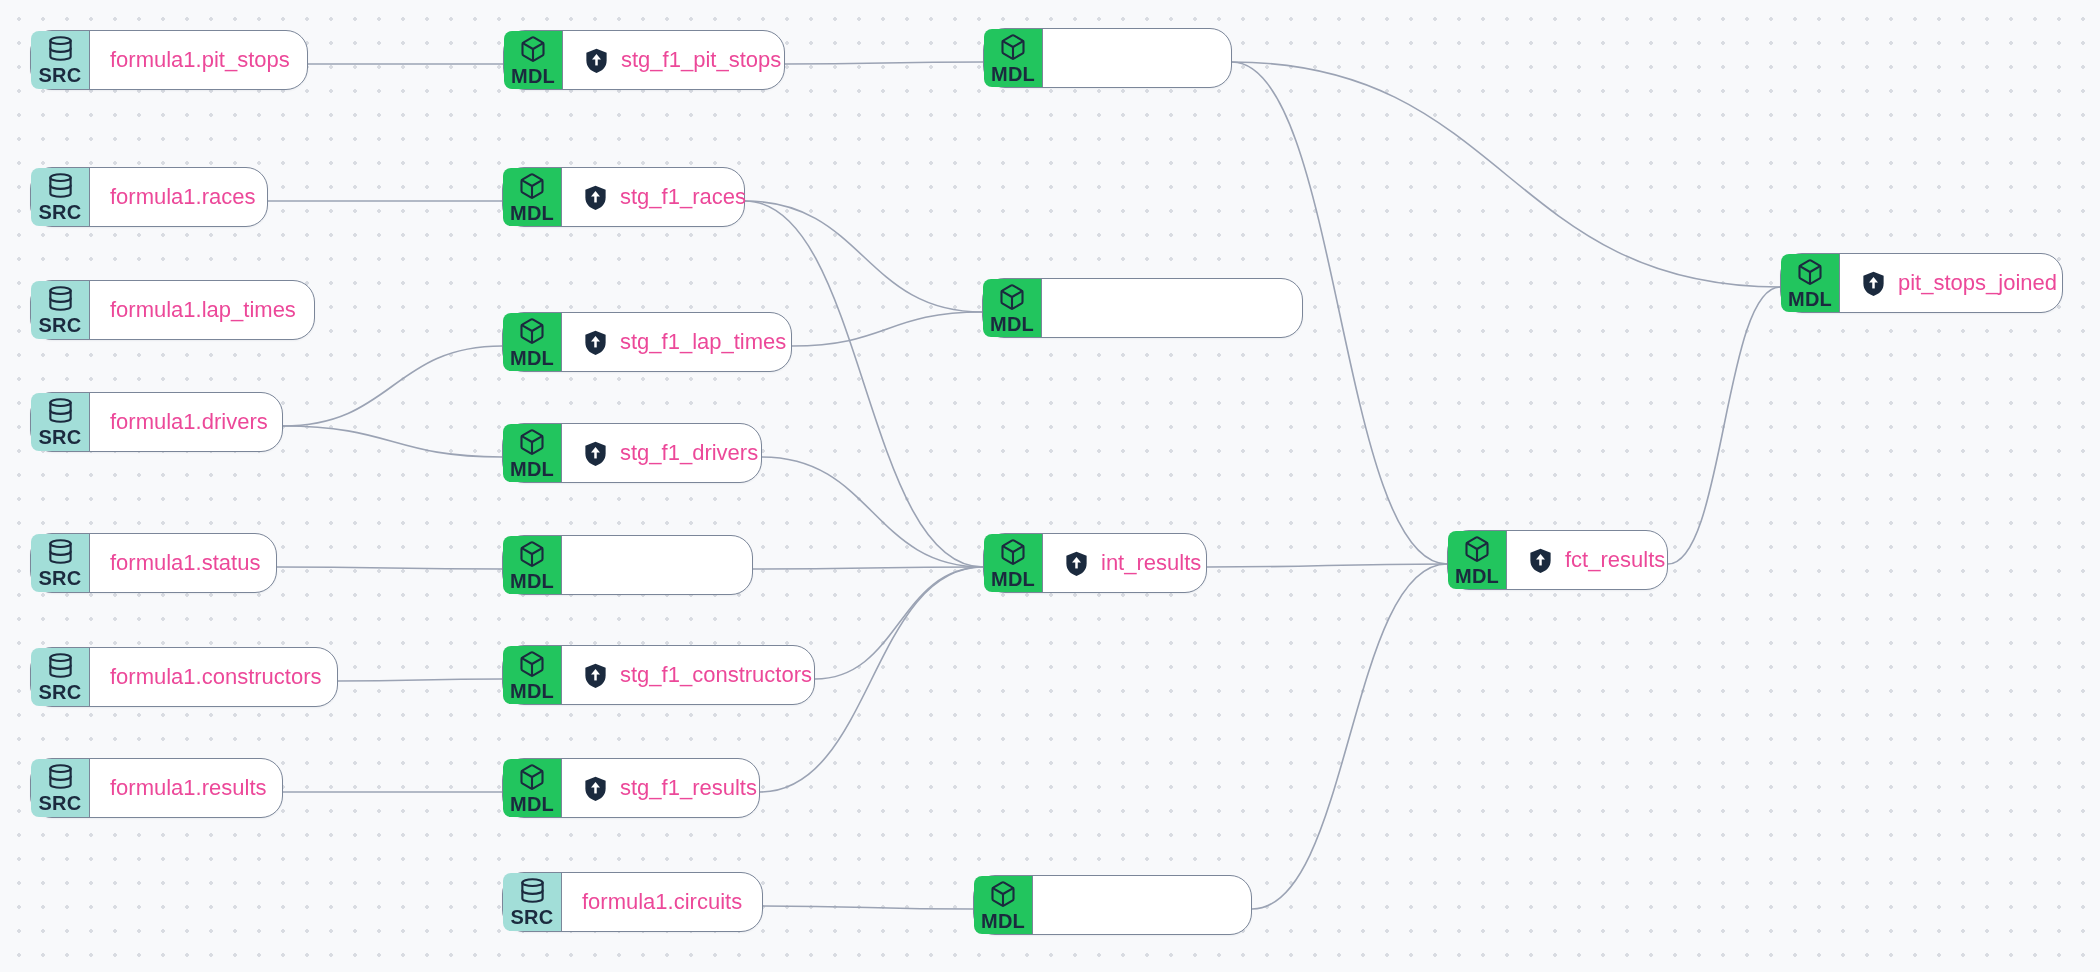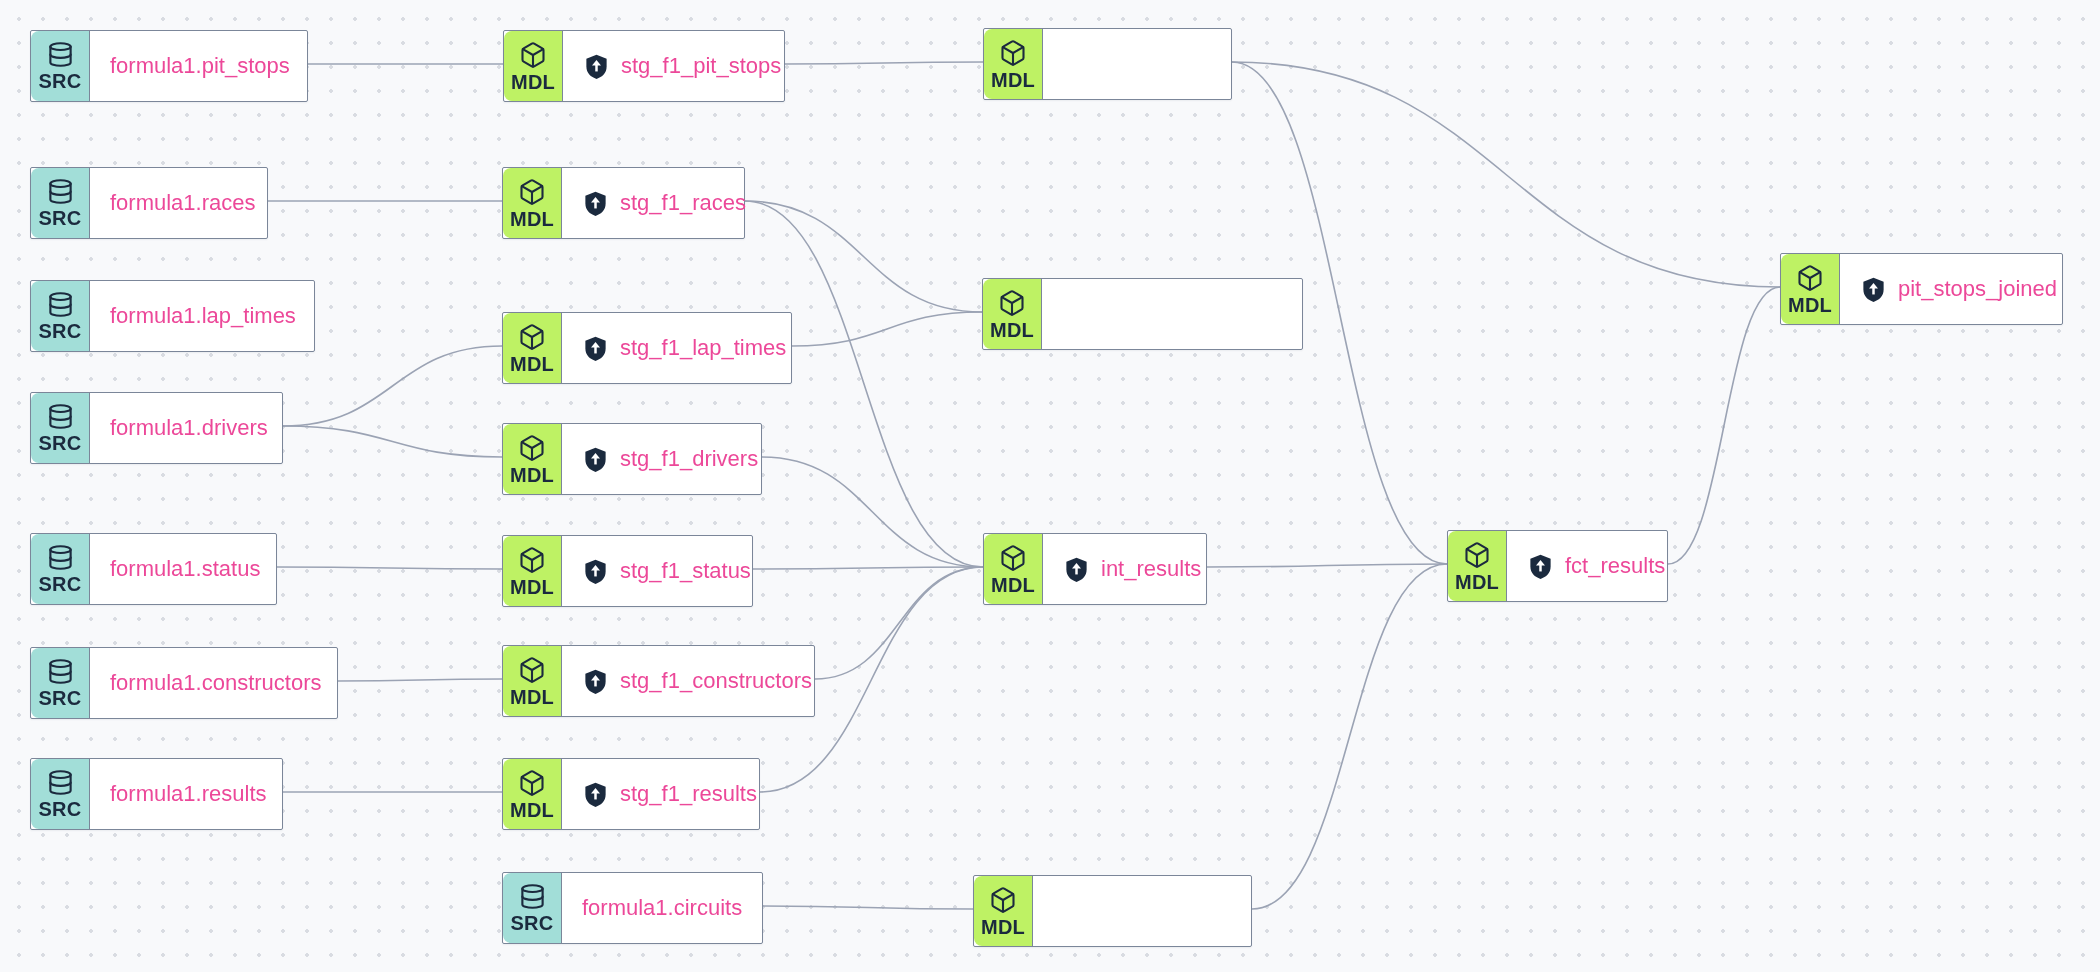--- a/index.html
+++ b/index.html
@@ -7,31 +7,31 @@
   #canvas{
     position:relative;width:2100px;height:972px;overflow:hidden;
     background-color:#f8f9fb;
     background-image:radial-gradient(circle,#d9dce2 1.7px,transparent 1.9px);
     background-size:24px 24px;background-position:7px 7px;
     font-family:"Liberation Sans",sans-serif;
   }
   #edges{position:absolute;left:0;top:0;width:2100px;height:972px;}
   #edges path{fill:none;stroke:#9ba3b4;stroke-width:1.6px;}
   .node{
-    position:absolute;display:flex;height:72px;background:#ffffff;
-    border:1.5px solid #7b8699;border-radius:2px;box-sizing:border-box;
+    position:absolute;display:flex;height:60px;background:#ffffff;
+    border:1.5px solid #7b8699;border-radius:22px;box-sizing:border-box;
     box-shadow:0 1px 2px rgba(20,35,60,0.06);cursor:pointer;
   }
   .badge{
     flex:0 0 58px;width:58px;display:flex;flex-direction:column;align-items:center;
     justify-content:center;border-right:1.5px solid #7b8699;
     border-radius:8px 0 0 8px;color:#1b2a3e;
   }
   .node.source .badge{background:#a2ded8;}
-  .node.model  .badge{background:#bef264;}
+  .node.model  .badge{background:#22c55e;}
   .badge svg{display:block;}
   .badge .badge-label{font-size:20px;font-weight:600;line-height:1;margin-top:3px;letter-spacing:.2px;}
   .nodebody{
     flex:1 1 auto;display:flex;align-items:center;min-width:0;
     padding:0 12px 0 20px;gap:11px;font-size:22px;color:#ec4899;white-space:nowrap;
   }
   .shield{flex:0 0 auto;}
 </style>
 </head>
 <body>
@@ -239,28 +239,20 @@
       </div>
       <div class="node model" style="left: 502px; top: 535px; width: 251px;">
         <div class="badge">
           <svg width="28" height="28" viewBox="0 0 24 24" fill="none" stroke="#1b2a3e" stroke-width="1.8" stroke-linecap="round" stroke-linejoin="round">
             <path d="M21 16V8a2 2 0 0 0-1-1.73l-7-4a2 2 0 0 0-2 0l-7 4A2 2 0 0 0 3 8v8a2 2 0 0 0 1 1.73l7 4a2 2 0 0 0 2 0l7-4A2 2 0 0 0 21 16z"></path>
             <polyline points="3.27 6.96 12 12.01 20.73 6.96"></polyline>
             <line x1="12" y1="22.08" x2="12" y2="12"></line>
           </svg>
           <span class="badge-label">MDL</span>
         </div>
-        <div class="nodebody">
-          <svg width="27" height="27" viewBox="0 0 24 24" class="shield">
-            <path d="M12 1.6 21 5v7c0 5.8-3.9 9.4-9 11-5.1-1.6-9-5.2-9-11V5Z" fill="#1b2a3e"></path>
-            <polygon points="12 6.2 16 11 8 11" fill="#ffffff"></polygon>
-            <rect x="10.9" y="10" width="2.2" height="6.4" fill="#ffffff"></rect>
-          </svg>
-          <span>stg_f1_status</span>
-        </div>
       </div>
       <div class="node model" style="left: 502px; top: 645px; width: 313px;">
         <div class="badge">
           <svg width="28" height="28" viewBox="0 0 24 24" fill="none" stroke="#1b2a3e" stroke-width="1.8" stroke-linecap="round" stroke-linejoin="round">
             <path d="M21 16V8a2 2 0 0 0-1-1.73l-7-4a2 2 0 0 0-2 0l-7 4A2 2 0 0 0 3 8v8a2 2 0 0 0 1 1.73l7 4a2 2 0 0 0 2 0l7-4A2 2 0 0 0 21 16z"></path>
             <polyline points="3.27 6.96 12 12.01 20.73 6.96"></polyline>
             <line x1="12" y1="22.08" x2="12" y2="12"></line>
           </svg>
           <span class="badge-label">MDL</span>
         </div>

